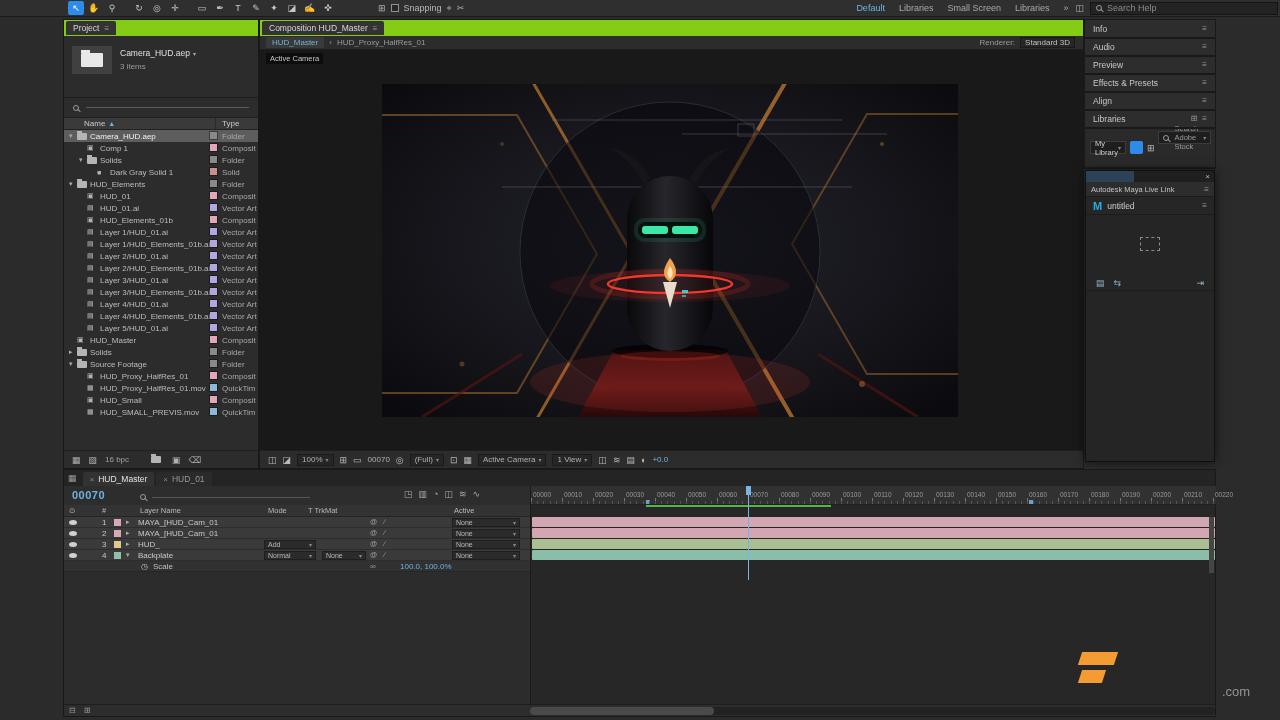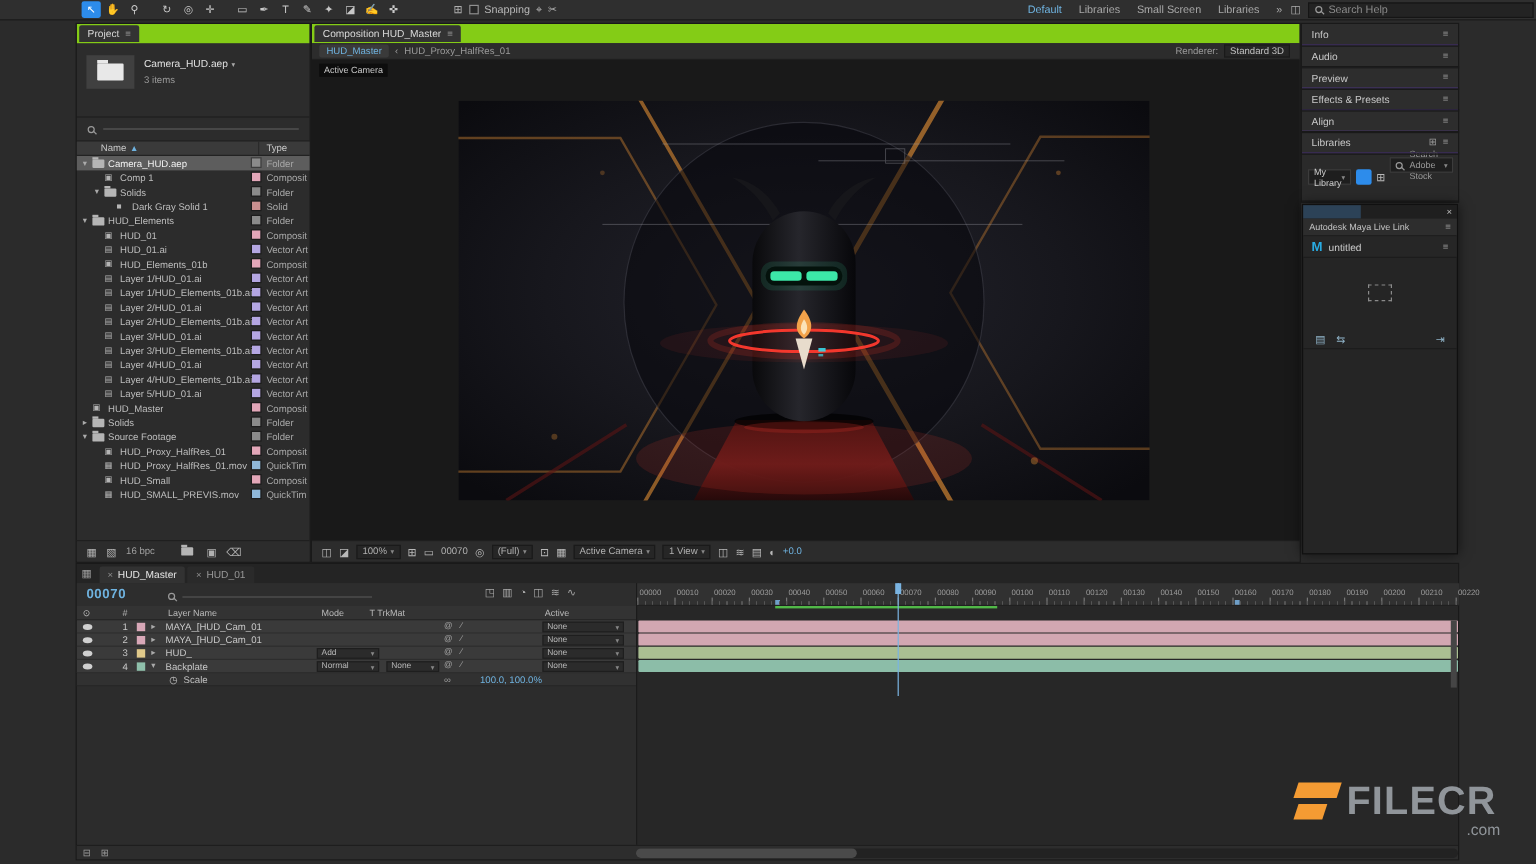--- a/index.html
+++ b/index.html
@@ -756,15 +756,14 @@
         <div class="hthumb"></div>
       </div>
   </div>
 </div>
 
 <div class="wm">
   <div class="wm-logo">
       <div class="b1"></div>
       <div class="b2"></div>
     </div>
-  <div class="wm-text">FILECR</div>
   <div class="wm-com">.com</div>
 </div>
 
 </body></html>

